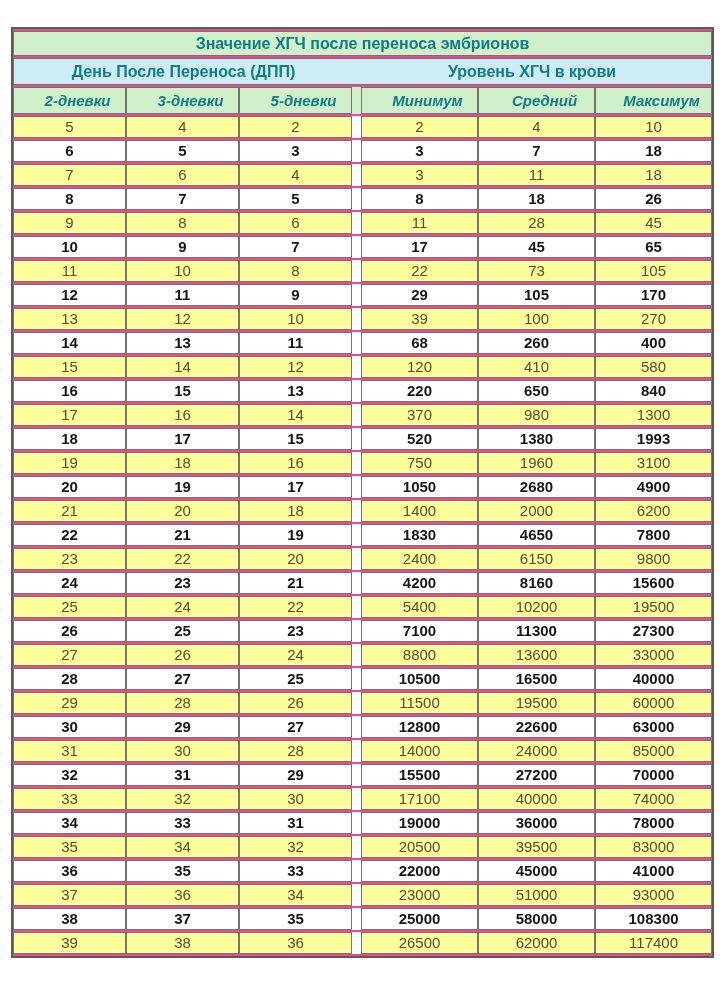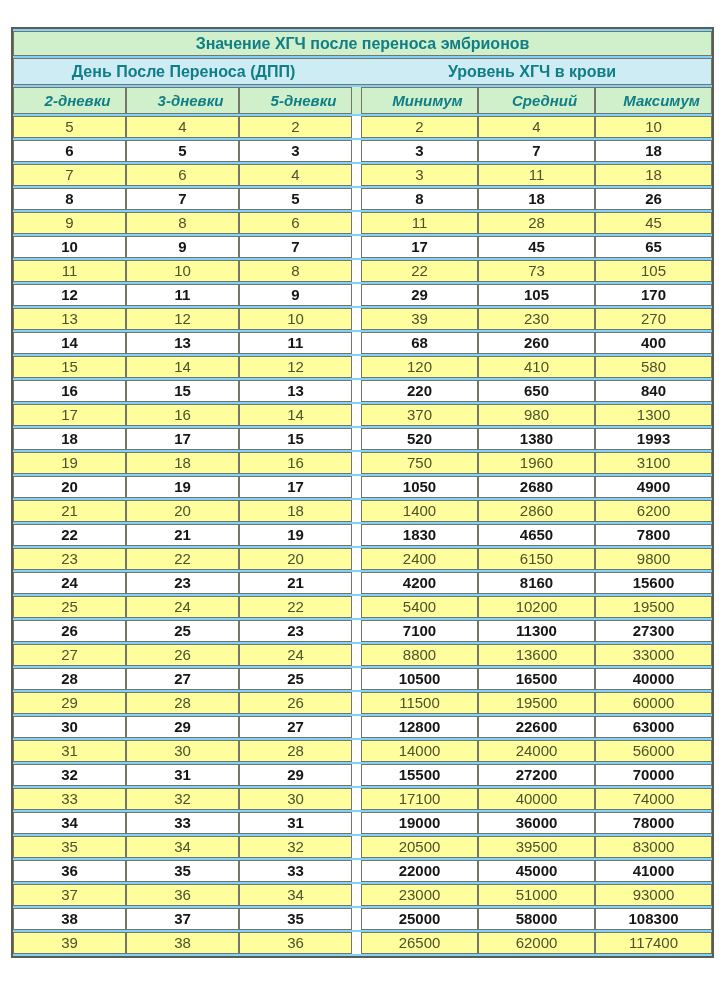--- a/index.html
+++ b/index.html
@@ -27,21 +27,21 @@
   }
   table.hcg {
     position: absolute;
     left: 11px;
     top: 27px;
     width: 703px;
     table-layout: fixed;
     border-collapse: separate;
     border-spacing: 0 2px;
     border: 2px solid var(--outer-border);
-    background: #7dd3fc;
+    background: #ec4899;
   }
   td, th {
     border: 1px solid var(--cell-border);
     text-align: center;
     vertical-align: middle;
     padding: 0;
     overflow: hidden;
     white-space: nowrap;
   }
   td.title-cell {
@@ -191,21 +191,21 @@
           <td>29</td>
           <td>105</td>
           <td>170</td>
         </tr>
         <tr class="row-yellow">
           <td>13</td>
           <td>12</td>
           <td>10</td>
           <td class="gap"></td>
           <td>39</td>
-          <td>230</td>
+          <td>100</td>
           <td>270</td>
         </tr>
         <tr class="row-white">
           <td>14</td>
           <td>13</td>
           <td>11</td>
           <td class="gap"></td>
           <td>68</td>
           <td>260</td>
           <td>400</td>
@@ -263,21 +263,21 @@
           <td>1050</td>
           <td>2680</td>
           <td>4900</td>
         </tr>
         <tr class="row-yellow">
           <td>21</td>
           <td>20</td>
           <td>18</td>
           <td class="gap"></td>
           <td>1400</td>
-          <td>2860</td>
+          <td>2000</td>
           <td>6200</td>
         </tr>
         <tr class="row-white">
           <td>22</td>
           <td>21</td>
           <td>19</td>
           <td class="gap"></td>
           <td>1830</td>
           <td>4650</td>
           <td>7800</td>
@@ -354,21 +354,21 @@
           <td>22600</td>
           <td>63000</td>
         </tr>
         <tr class="row-yellow">
           <td>31</td>
           <td>30</td>
           <td>28</td>
           <td class="gap"></td>
           <td>14000</td>
           <td>24000</td>
-          <td>56000</td>
+          <td>85000</td>
         </tr>
         <tr class="row-white">
           <td>32</td>
           <td>31</td>
           <td>29</td>
           <td class="gap"></td>
           <td>15500</td>
           <td>27200</td>
           <td>70000</td>
         </tr>

